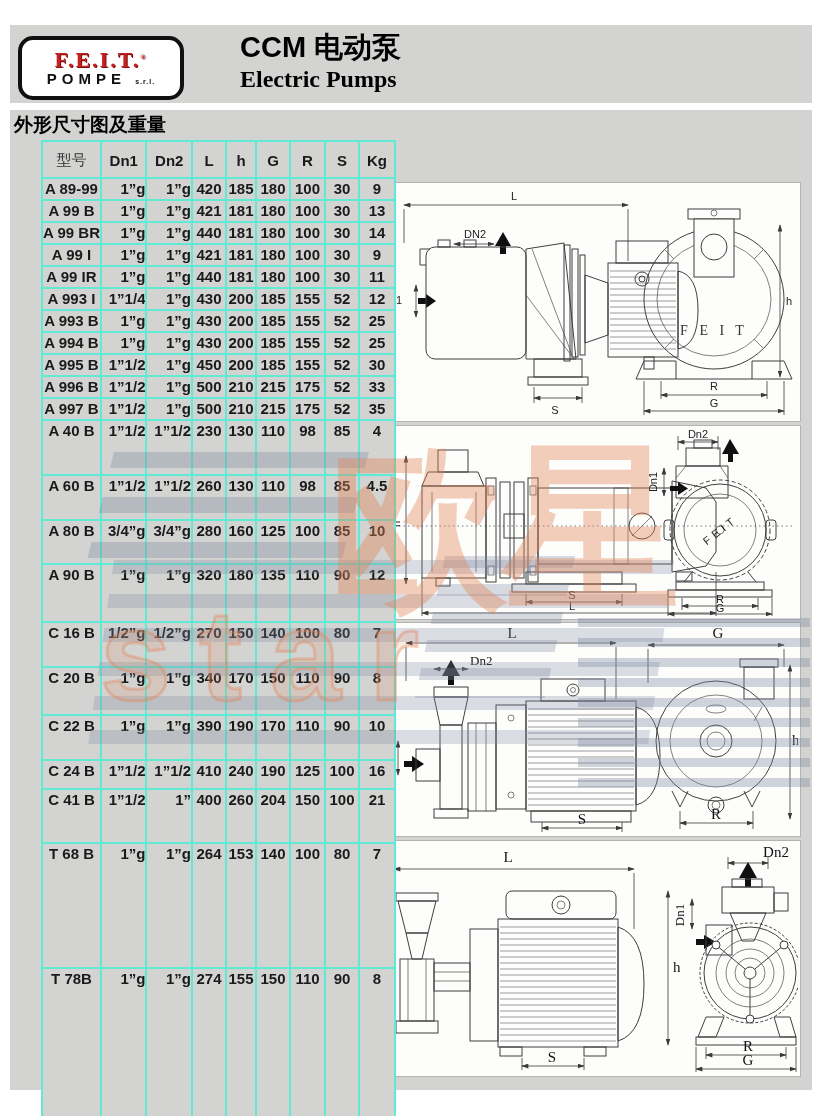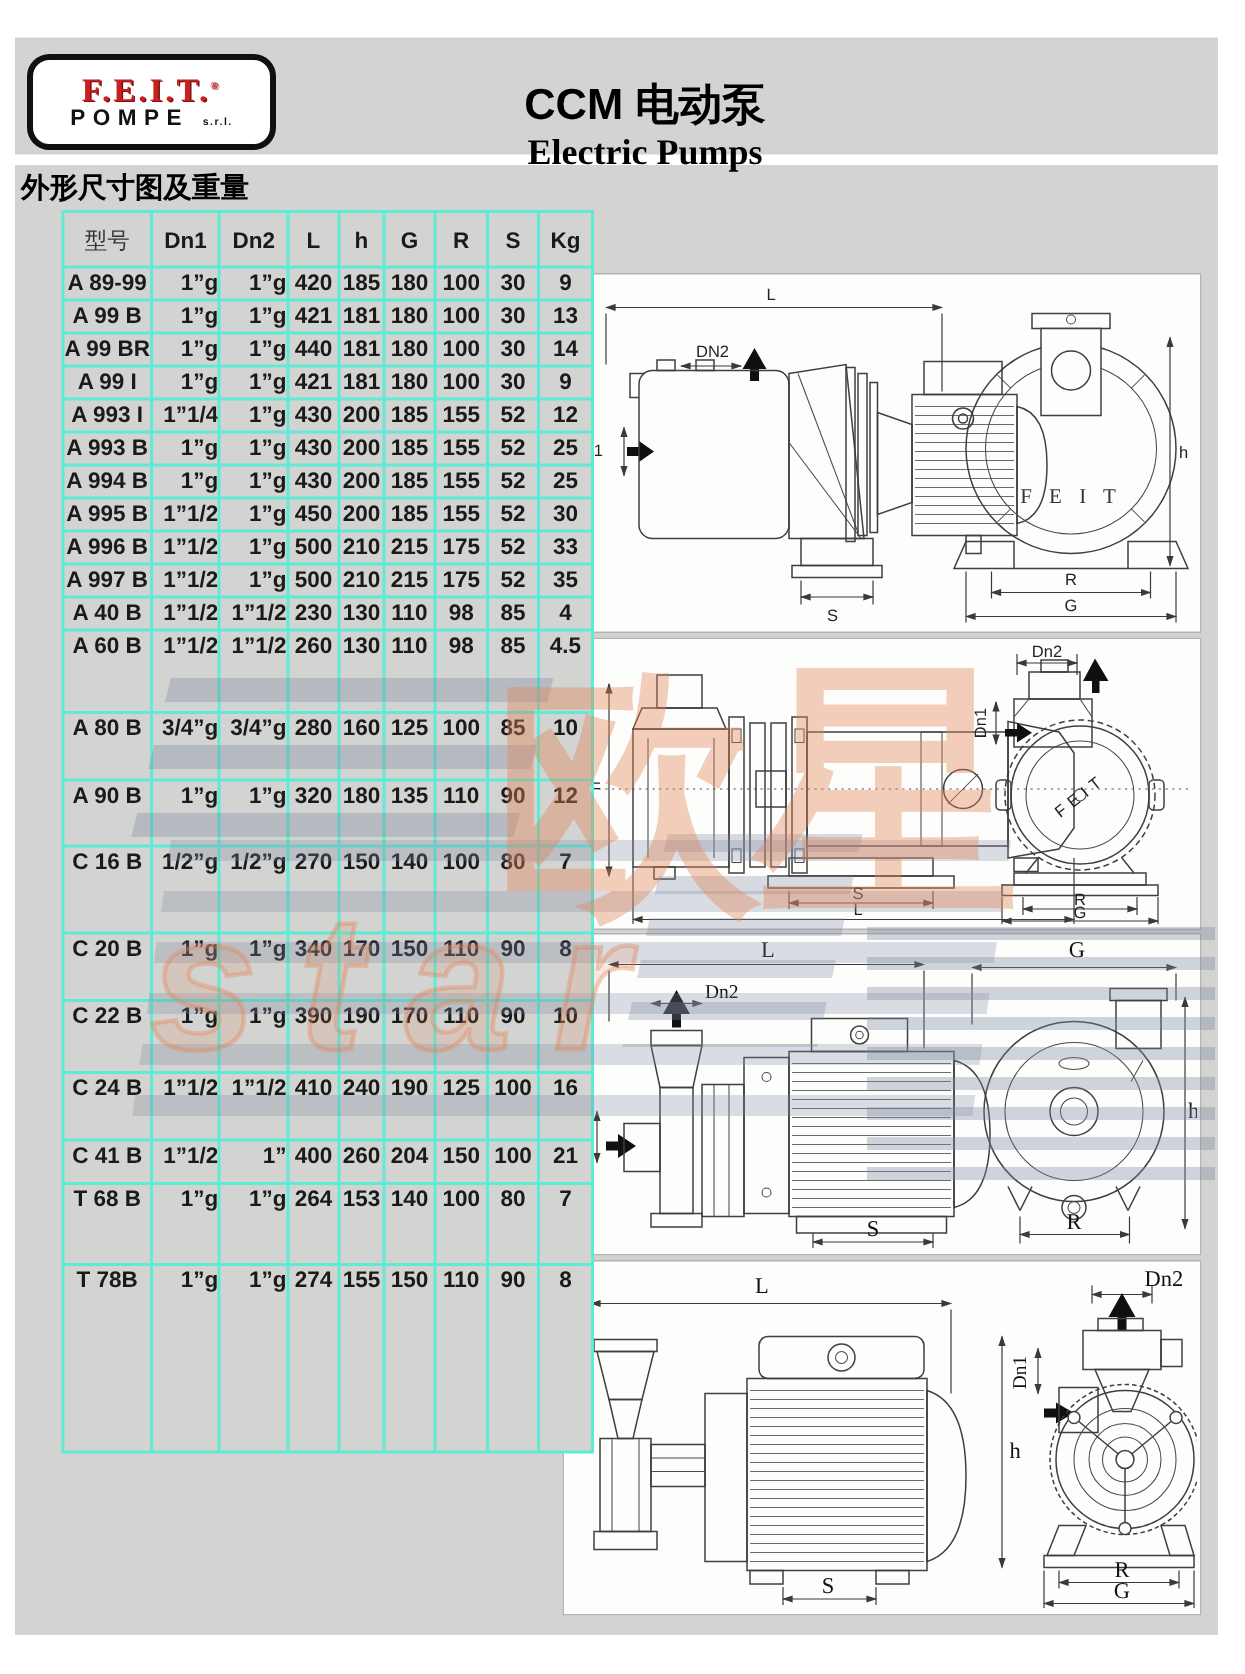--- a/index.html
+++ b/index.html
@@ -12,21 +12,21 @@
   .logo{position:absolute;left:18px;top:36px;width:158px;height:56px;background:#ffffff;
         border:4px solid #101010;border-radius:15px;display:flex;flex-direction:column;
         align-items:center;justify-content:center;z-index:2;}
   .logo-feit{font-family:"Liberation Serif",serif;font-weight:700;color:#c6211f;
         font-size:22px;letter-spacing:2px;line-height:20px;text-shadow:1px 1px 0 #7c0e10;}
   .logo-reg{font-size:7px;vertical-align:super;color:#c6211f;}
   .logo-pompe{font-weight:700;color:#111;font-size:15px;letter-spacing:5px;line-height:15px;}
   .logo-srl{font-size:7px;letter-spacing:1px;font-weight:700;}
 
   
-  .titles{position:absolute;left:240px;top:30px;width:380px;text-align:center;z-index:2;margin-top:23px;}
+  .titles{position:absolute;left:240px;top:30px;width:380px;text-align:left;z-index:2;}
   .title-cn{font-size:29px;font-weight:700;color:#000;line-height:34px;}
   .title-en{font-family:"Liberation Serif",serif;font-size:24px;font-weight:700;color:#000;line-height:30px;}
   .section-title{position:absolute;left:14px;top:112px;font-size:19px;font-weight:700;color:#000;z-index:2;}
 
   
   .spec-table{position:absolute;left:12px;top:140px;z-index:3;
         border-collapse:separate;border-spacing:2px;table-layout:fixed;background:#5eead4;margin-left:29px;}
   .spec-table th,.spec-table td{background:#d3d3d1;font-size:15px;color:#1a1a1a;
         text-align:center;vertical-align:top;padding:1px 0 0 0;overflow:hidden;white-space:nowrap;}
   .spec-table th{height:34px;font-weight:700;vertical-align:middle;}
@@ -64,21 +64,21 @@
   .whitefill{fill:#fdfdfc;}
   .t-sans{font-family:"Liberation Sans",sans-serif;font-size:11px;fill:#222;}
   .t-serif{font-family:"Liberation Serif",serif;font-size:13px;fill:#111;}
   .t-serif-lg{font-family:"Liberation Serif",serif;font-size:15px;fill:#111;}
   .t-feit{font-family:"Liberation Serif",serif;font-size:14px;letter-spacing:4px;fill:#333;}
 
   
   .wm{position:absolute;z-index:5;pointer-events:none;}
   .wm-cn{left:330px;top:440px;font-size:178px;font-weight:700;line-height:178px;
          color:rgba(226,132,88,0.40);letter-spacing:-6px;text-align:right;}
-  .wm-star{left:100px;top:592px;font-size:128px;font-weight:700;font-style:italic;line-height:128px;
+  .wm-star{left:100px;top:592px;font-size:128px;font-weight:700;line-height:128px;
          letter-spacing:28px;color:rgba(226,132,88,0.16);
          -webkit-text-stroke:3px rgba(226,132,88,0.38);}
   .wm-bars{position:absolute;z-index:4;pointer-events:none;}
   .wmb1{left:100px;top:452px;width:255px;height:112px;transform:skewX(-14deg);
         background:repeating-linear-gradient(180deg,rgba(125,136,160,.34) 0 16px,transparent 16px 45px);}
   .wmb2{left:100px;top:560px;width:560px;height:200px;transform:skewX(-8deg);
         background:repeating-linear-gradient(180deg,rgba(125,136,160,.28) 0 14px,transparent 14px 34px);}
   .wmb3{left:578px;top:618px;width:232px;height:172px;
         background:repeating-linear-gradient(180deg,rgba(125,136,160,.36) 0 9px,transparent 9px 20px);}
   .wmb4{left:430px;top:556px;width:130px;height:142px;transform:skewX(-12deg);
@@ -163,20 +163,31 @@
       <tr>
         <td class="c0">A 99 I</td>
         <td class="c1">1”g</td>
         <td class="c2">1”g</td>
         <td class="c3">421</td>
         <td class="c4">181</td>
         <td class="c5">180</td>
         <td class="c6">100</td>
         <td class="c7">30</td>
         <td class="c8">9</td>
+      </tr>
+      <tr>
+        <td class="c0">A 99 IR</td>
+        <td class="c1">1”g</td>
+        <td class="c2">1”g</td>
+        <td class="c3">440</td>
+        <td class="c4">181</td>
+        <td class="c5">180</td>
+        <td class="c6">100</td>
+        <td class="c7">30</td>
+        <td class="c8">11</td>
       </tr>
       <tr>
         <td class="c0">A 993 I</td>
         <td class="c1">1”1/4</td>
         <td class="c2">1”g</td>
         <td class="c3">430</td>
         <td class="c4">200</td>
         <td class="c5">185</td>
         <td class="c6">155</td>
         <td class="c7">52</td>

